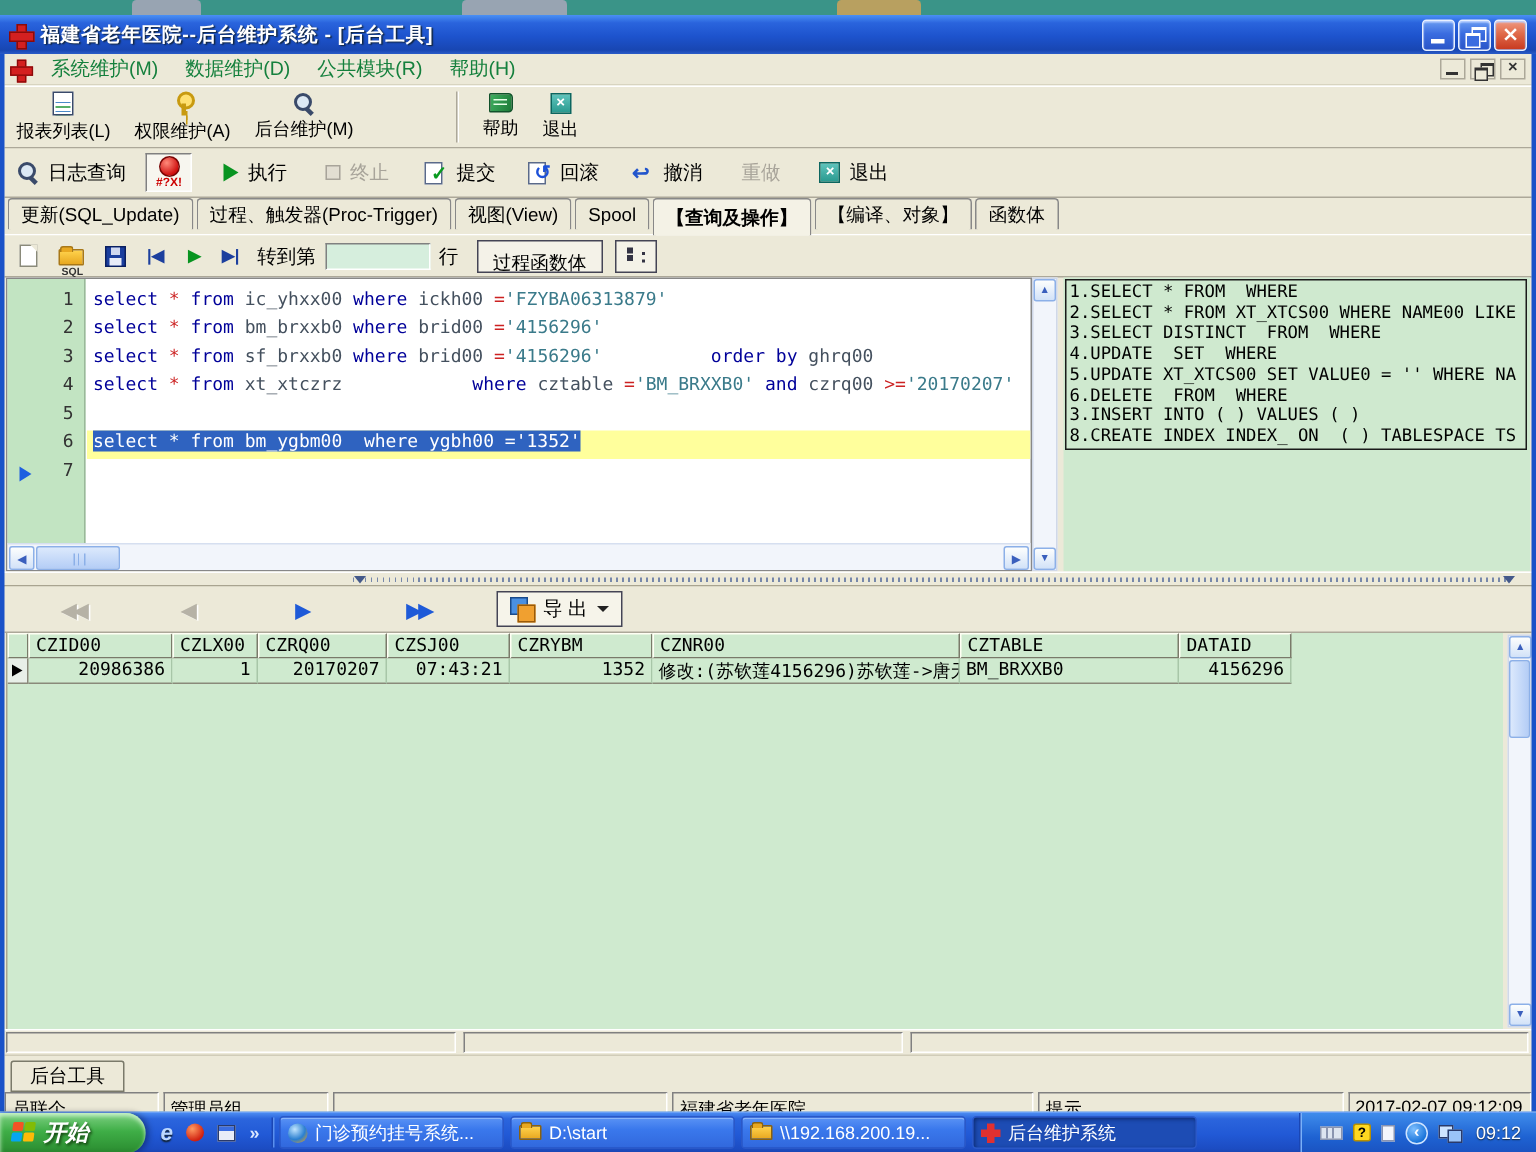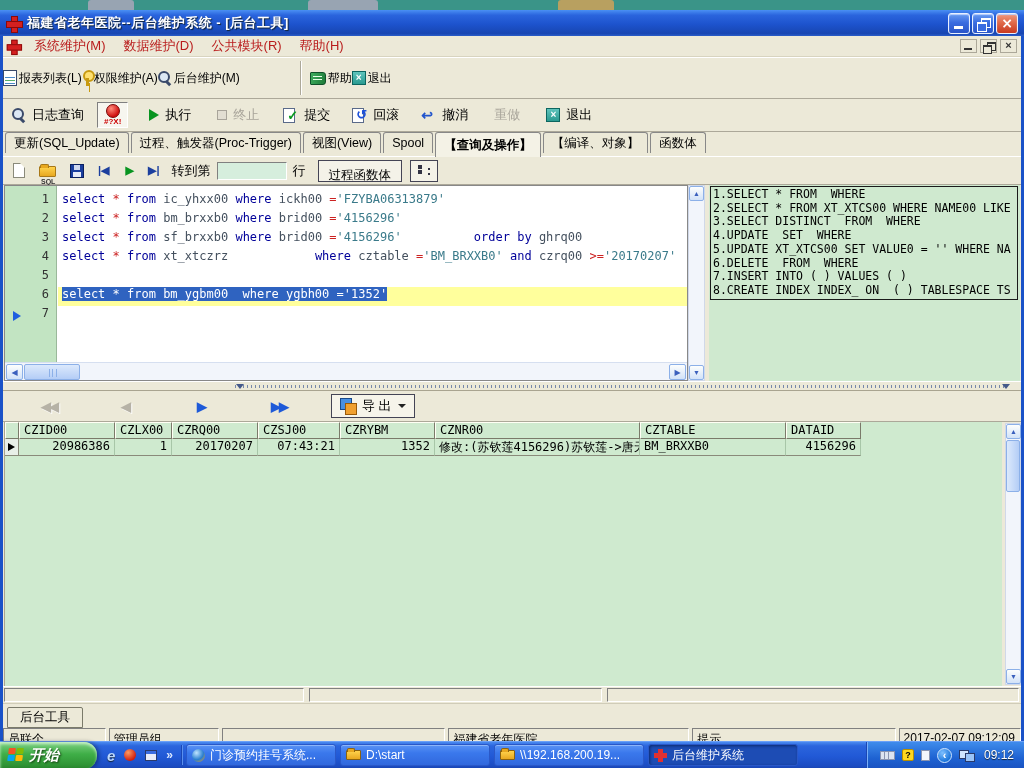--- a/index.html
+++ b/index.html
@@ -18,30 +18,30 @@
 .cap-rest::before{content:"";position:absolute;left:8px;top:4px;width:8px;height:7px;border:1px solid #fff;border-top-width:2px}
 .cap-rest::after{content:"";position:absolute;left:4px;top:8px;width:8px;height:7px;border:1px solid #fff;border-top-width:2px;background:#3a6ce0}
 .cap-close-x{position:absolute;width:100%;text-align:center;top:1px;color:#fff;font-weight:bold;font-size:14px;font-family:"DejaVu Sans",sans-serif}
 
 .redcross{position:relative;width:15px;height:15px;display:inline-block}
 .redcross::before{content:"";position:absolute;left:5px;top:0;width:5px;height:15px;background:#d42020;border:1px solid #8a0a0a}
 .redcross::after{content:"";position:absolute;left:0;top:5px;width:15px;height:5px;background:#d42020;border:1px solid #8a0a0a}
 
 .menubar{position:absolute;left:3px;right:3px;top:26px;height:21px;background:#ece9d8;display:flex;align-items:center;border-bottom:1px solid #d8d4c0}
 .menubar .redcross{transform:scale(.9);margin:0 4px 0 3px}
-.menu-item{padding:2px 9px;font-size:13px;color:#b91c1c}
+.menu-item{padding:2px 9px;font-size:13px;color:#15803d}
 .mdi-btns{margin-left:auto;display:flex;gap:3px;margin-right:4px}
 .mdi-btn{position:relative;width:17px;height:14px;border:1px solid #aca899;background:#ece9d8}
 .mdi-min::after{content:"";position:absolute;left:3px;bottom:2px;width:8px;height:2px;background:#333}
 .mdi-rest::before{content:"";position:absolute;left:6px;top:2px;width:7px;height:6px;border:1px solid #333;border-top-width:2px}
 .mdi-rest::after{content:"";position:absolute;left:2px;top:5px;width:7px;height:6px;border:1px solid #333;border-top-width:2px;background:#ece9d8}
 .mdi-x{position:absolute;width:100%;text-align:center;top:-1px;color:#333;font-weight:bold;font-size:11px}
 
 .toolbar1{position:absolute;left:3px;right:3px;top:47px;height:42px;background:#ece9d8;border-top:1px solid #fff;border-bottom:1px solid #aca899;display:flex;align-items:center}
-.tb1-btn{display:flex;flex-direction:row;align-items:center;justify-content:space-between;padding:2px 0;height:40px;gap:2px}
+.tb1-btn{display:flex;flex-direction:column;align-items:center;justify-content:center;padding:2px 8px;height:40px;gap:2px}
 .tb1-lbl{font-size:12px;color:#000;white-space:nowrap}
 .vsep1{width:2px;height:34px;border-left:1px solid #aca899;border-right:1px solid #fff;margin:0 8px 0 60px}
 
 .toolbar2{position:absolute;left:3px;right:3px;top:89px;height:33px;background:#ece9d8;border-bottom:1px solid #aca899;display:flex;align-items:center;padding-left:6px}
 .tb2-btn{display:flex;align-items:center;gap:6px;font-size:13px;color:#000;padding:2px 3px;white-space:nowrap}
 .tb2-btn.dis{color:#a8a49a}
 .tb2-btn.stacked{flex-direction:column;gap:0;border:1px solid;border-color:#808080 #fff #fff #808080;background:#f7f6ef;padding:1px 6px;margin-left:10px}
 .tb2-btn.stacked .tb2-lbl{font-size:8px;color:#c00;font-weight:bold;line-height:8px}
 
 .tabrow{position:absolute;left:3px;right:3px;top:122px;height:25px;background:#ece9d8;display:flex;align-items:flex-start;padding-left:2px;border-bottom:1px solid #fff}
@@ -335,21 +335,21 @@
     </div>
 
     <div class="tplpanel">
       <div class="tplbox" id="tpl-list">
           <div class="tpl-line">1.SELECT * FROM  WHERE</div>
           <div class="tpl-line">2.SELECT * FROM XT_XTCS00 WHERE NAME00 LIKE</div>
           <div class="tpl-line">3.SELECT DISTINCT  FROM  WHERE</div>
           <div class="tpl-line">4.UPDATE  SET  WHERE</div>
           <div class="tpl-line">5.UPDATE XT_XTCS00 SET VALUE0 = '' WHERE NA</div>
           <div class="tpl-line">6.DELETE  FROM  WHERE</div>
-          <div class="tpl-line">7.INSERT INTO ( ) VALUES ( )</div>
+          <div class="tpl-line">3.INSERT INTO ( ) VALUES ( )</div>
           <div class="tpl-line">8.CREATE INDEX INDEX_ ON  ( ) TABLESPACE TS</div>
         </div>
     </div>
 
     <div class="splitter">
       <span class="splitdots"></span>
       <span class="splittri" style="left:236px"></span>
       <span class="splittri" style="left:1002px"></span>
     </div>
 

